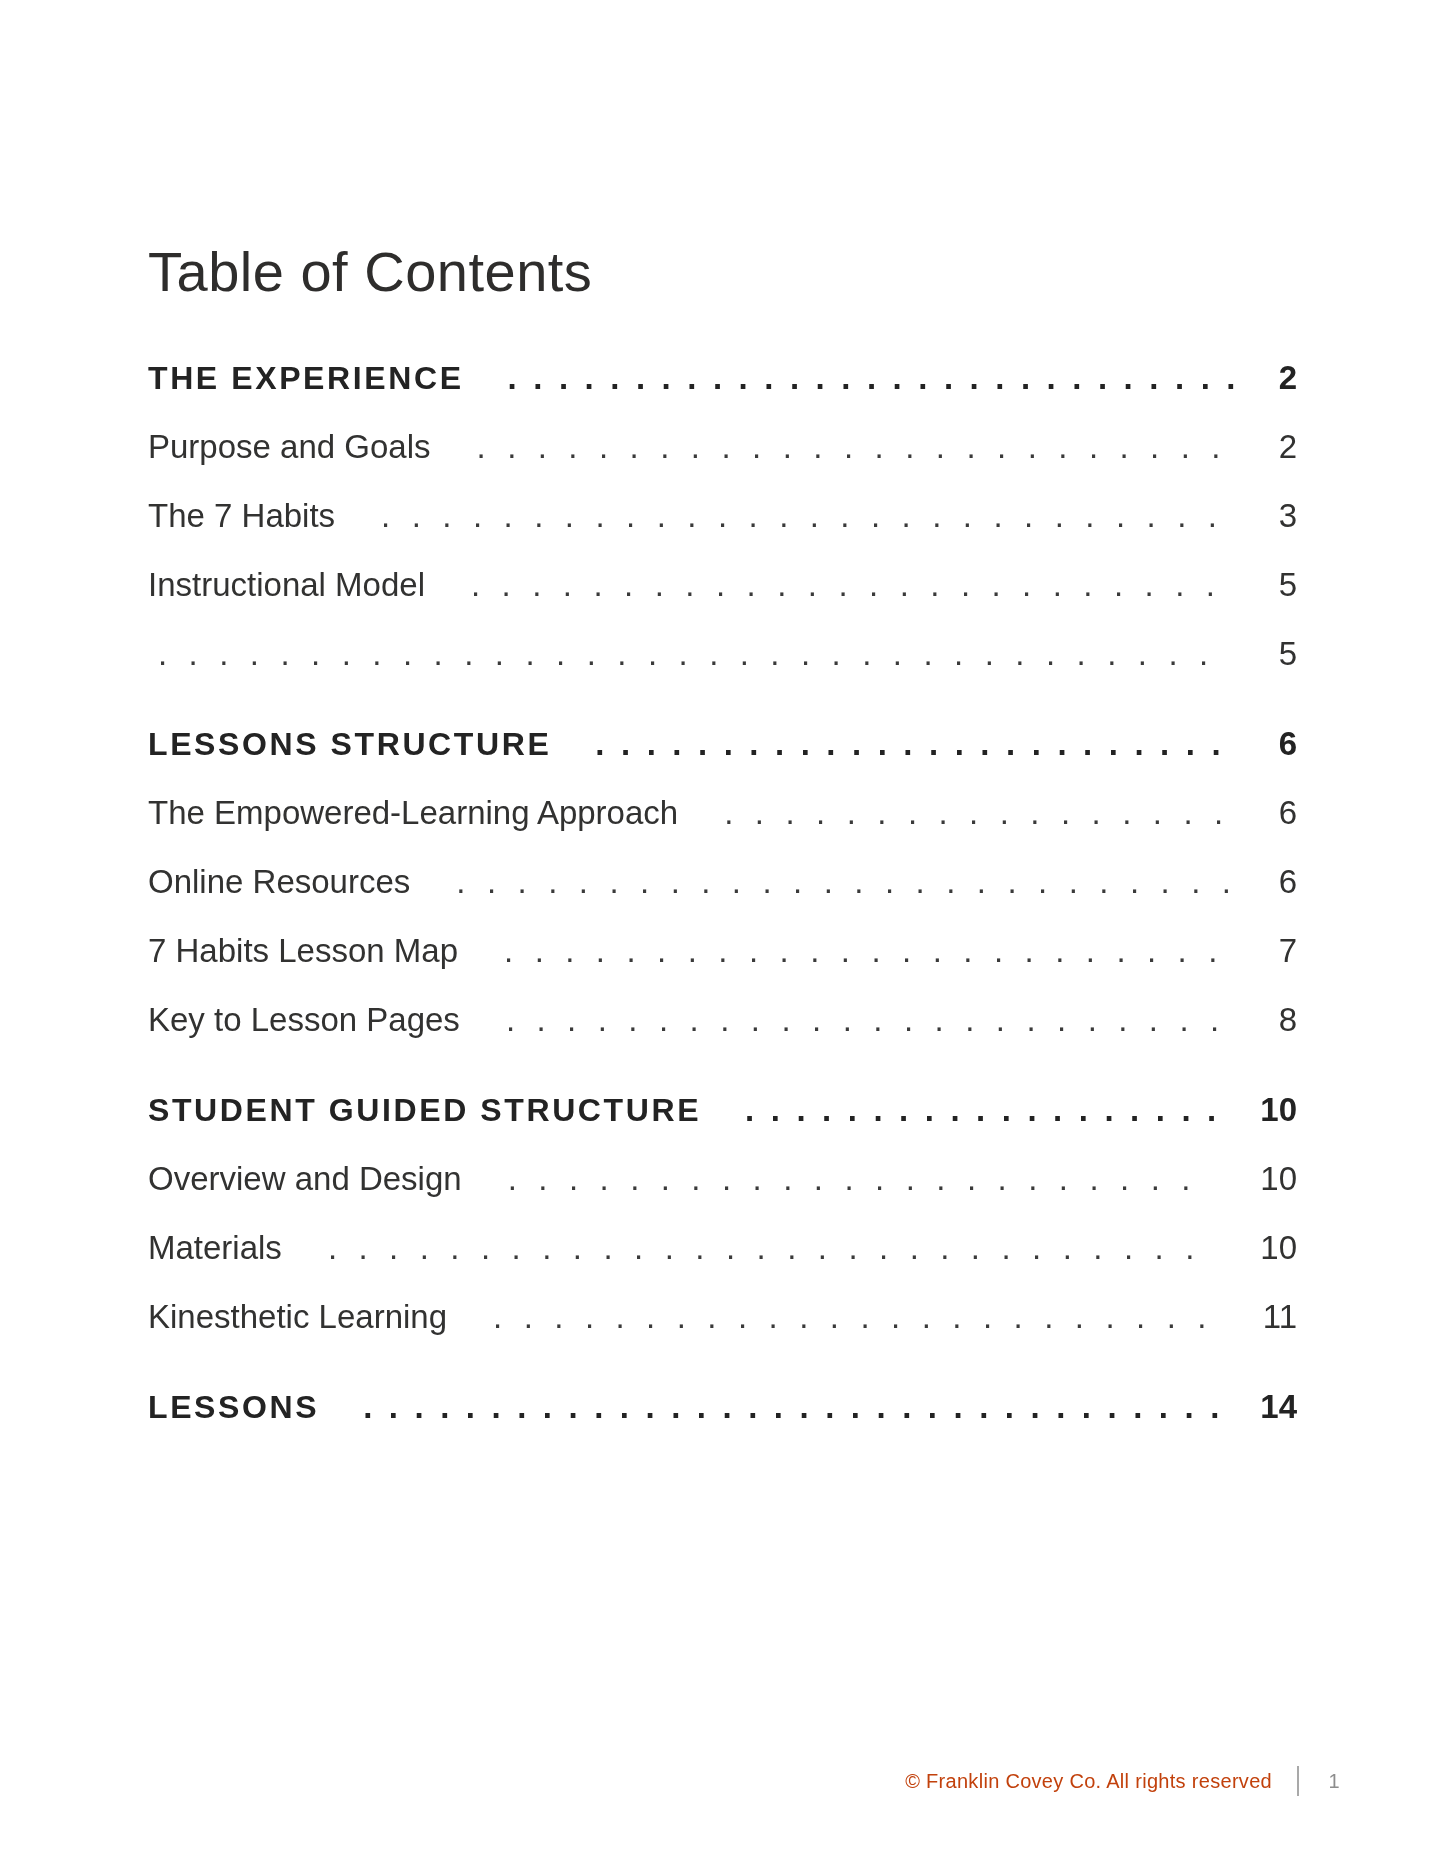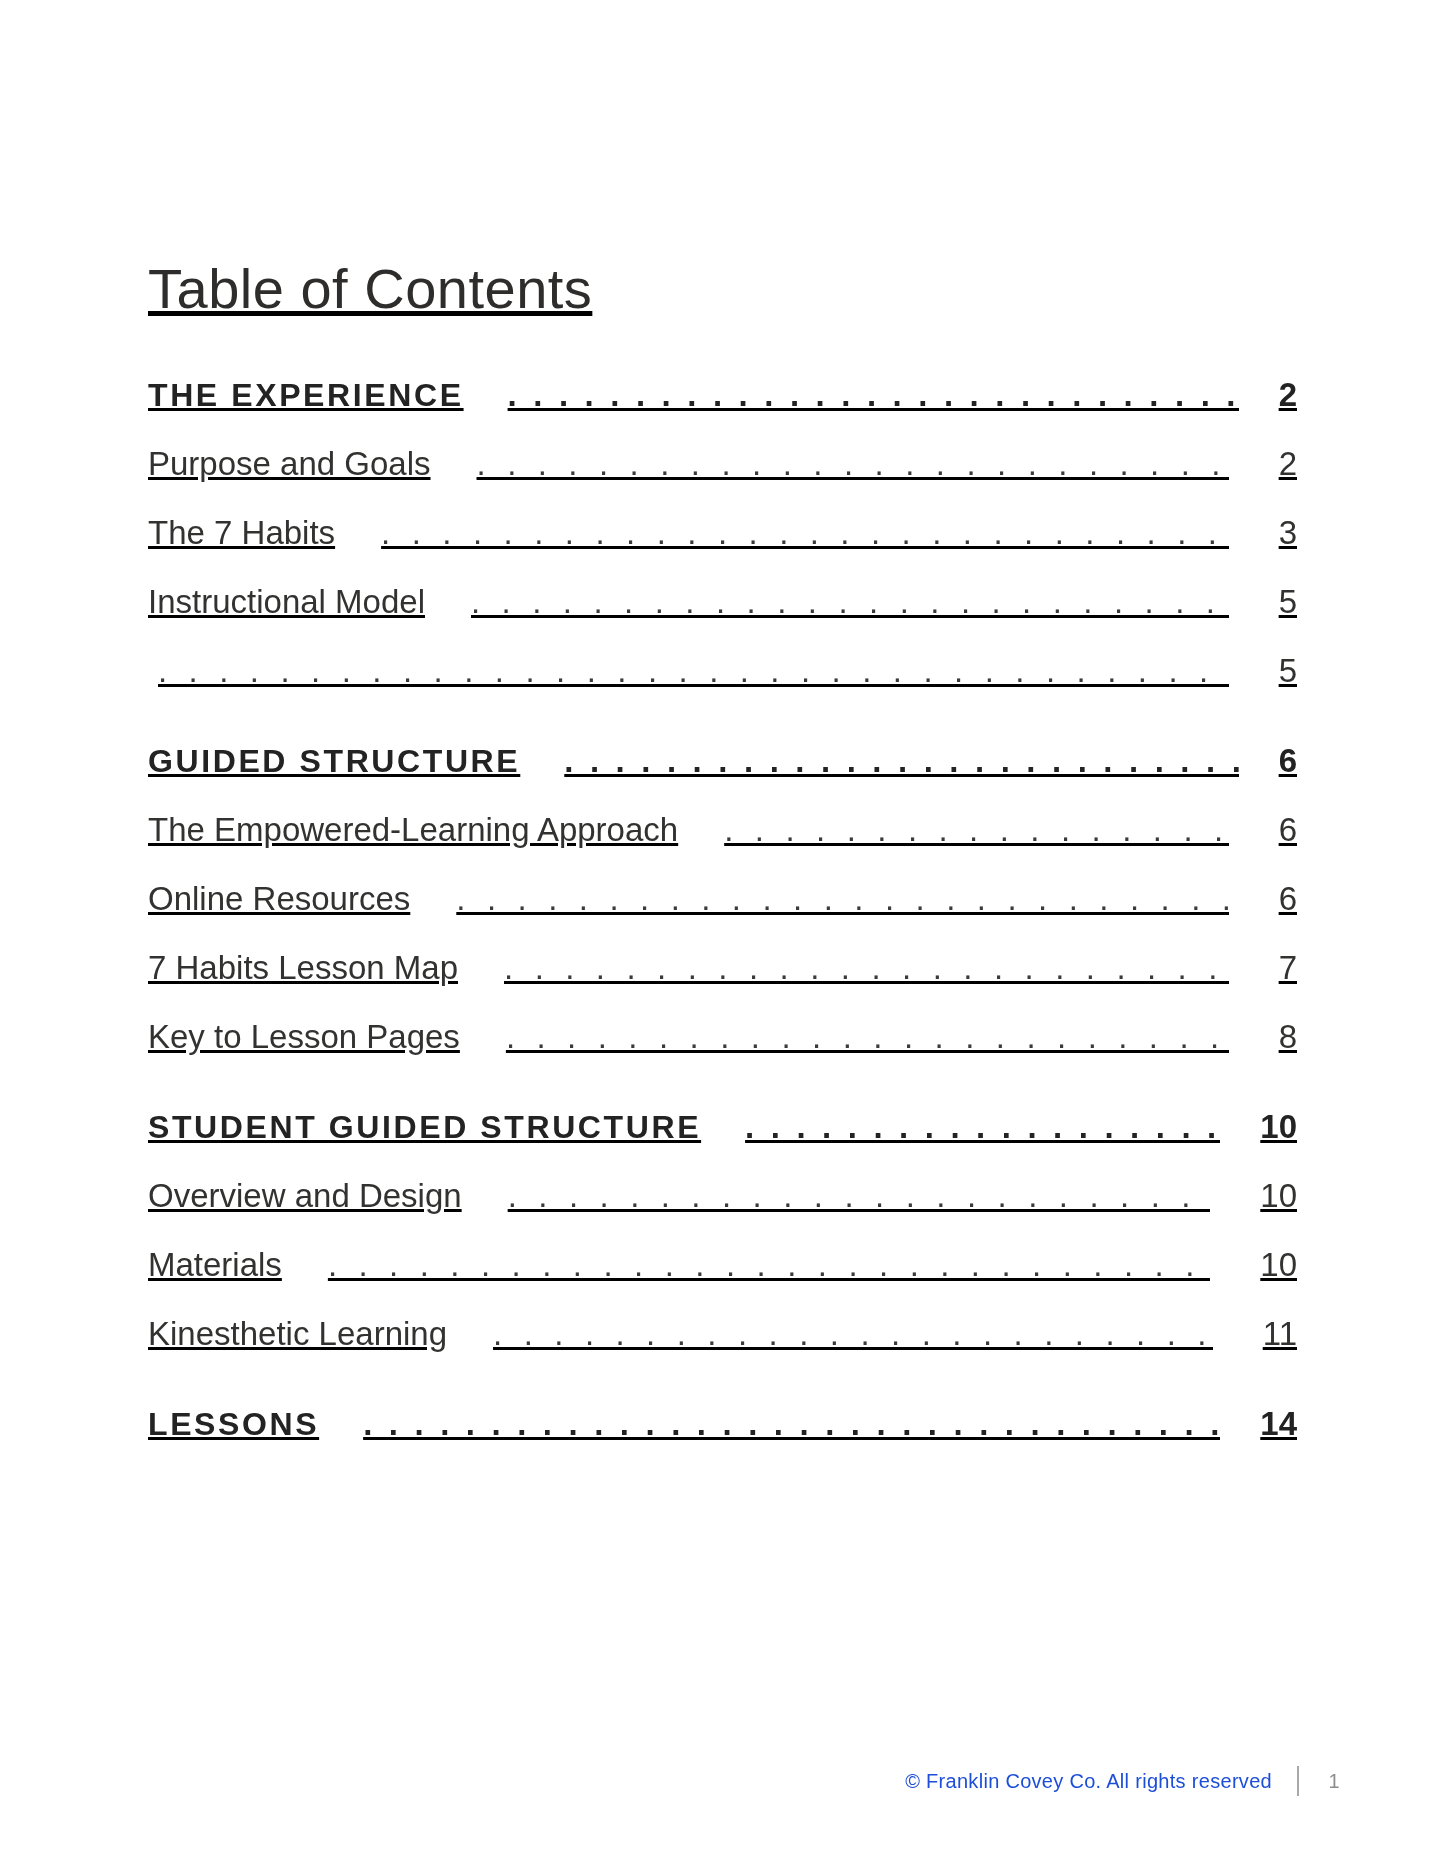--- a/index.html
+++ b/index.html
@@ -9,21 +9,21 @@
     font-family: "Liberation Sans", sans-serif;
     overflow: hidden;
   }
   .page {
     position: relative;
     width: 1445px; height: 1870px;
     background: #ffffff;
   }
   .content {
     position: absolute;
-    left: 148px; right: 148px; top: 261px; text-decoration: underline;
+    left: 148px; right: 148px; top: 244px;
   }
   .doc-title {
     font-size: 56px;
     font-weight: 400;
     color: #2e2d2c;
     letter-spacing: 0.5px;
     line-height: 1.0;
   }
   .toc-row {
     display: flex;
@@ -77,21 +77,21 @@
   .footer {
     position: absolute;
     top: 1763px;
     right: 104px;
     display: flex;
     align-items: center;
     height: 36px;
   }
   .footer .copyright {
     font-size: 20px;
-    color: #1d4ed8;
+    color: #c2410c;
     letter-spacing: 0.3px;
     margin-left: 24px;
   }
   .footer .divider {
     width: 2px;
     height: 30px;
     background: #a9a9a9;
     margin-left: 25px;
     margin-right: 28px;
   }
@@ -129,21 +129,21 @@
       <span class="label">Instructional Model</span>
       <span class="leader" aria-hidden="true">........................................................................................................................</span>
       <span class="pagenum">5</span>
     </div>
     <div class="toc-row entry">
       <span class="leader" aria-hidden="true">........................................................................................................................</span>
       <span class="pagenum">5</span>
     </div>
 
     <div class="toc-row heading">
-      <span class="label">GUIDED STRUCTURE</span>
+      <span class="label">LESSONS STRUCTURE</span>
       <span class="leader" aria-hidden="true">........................................................................................................................</span>
       <span class="pagenum">6</span>
     </div>
     <div class="toc-row entry">
       <span class="label">The Empowered-Learning Approach</span>
       <span class="leader" aria-hidden="true">........................................................................................................................</span>
       <span class="pagenum">6</span>
     </div>
     <div class="toc-row entry">
       <span class="label">Online Resources</span>

